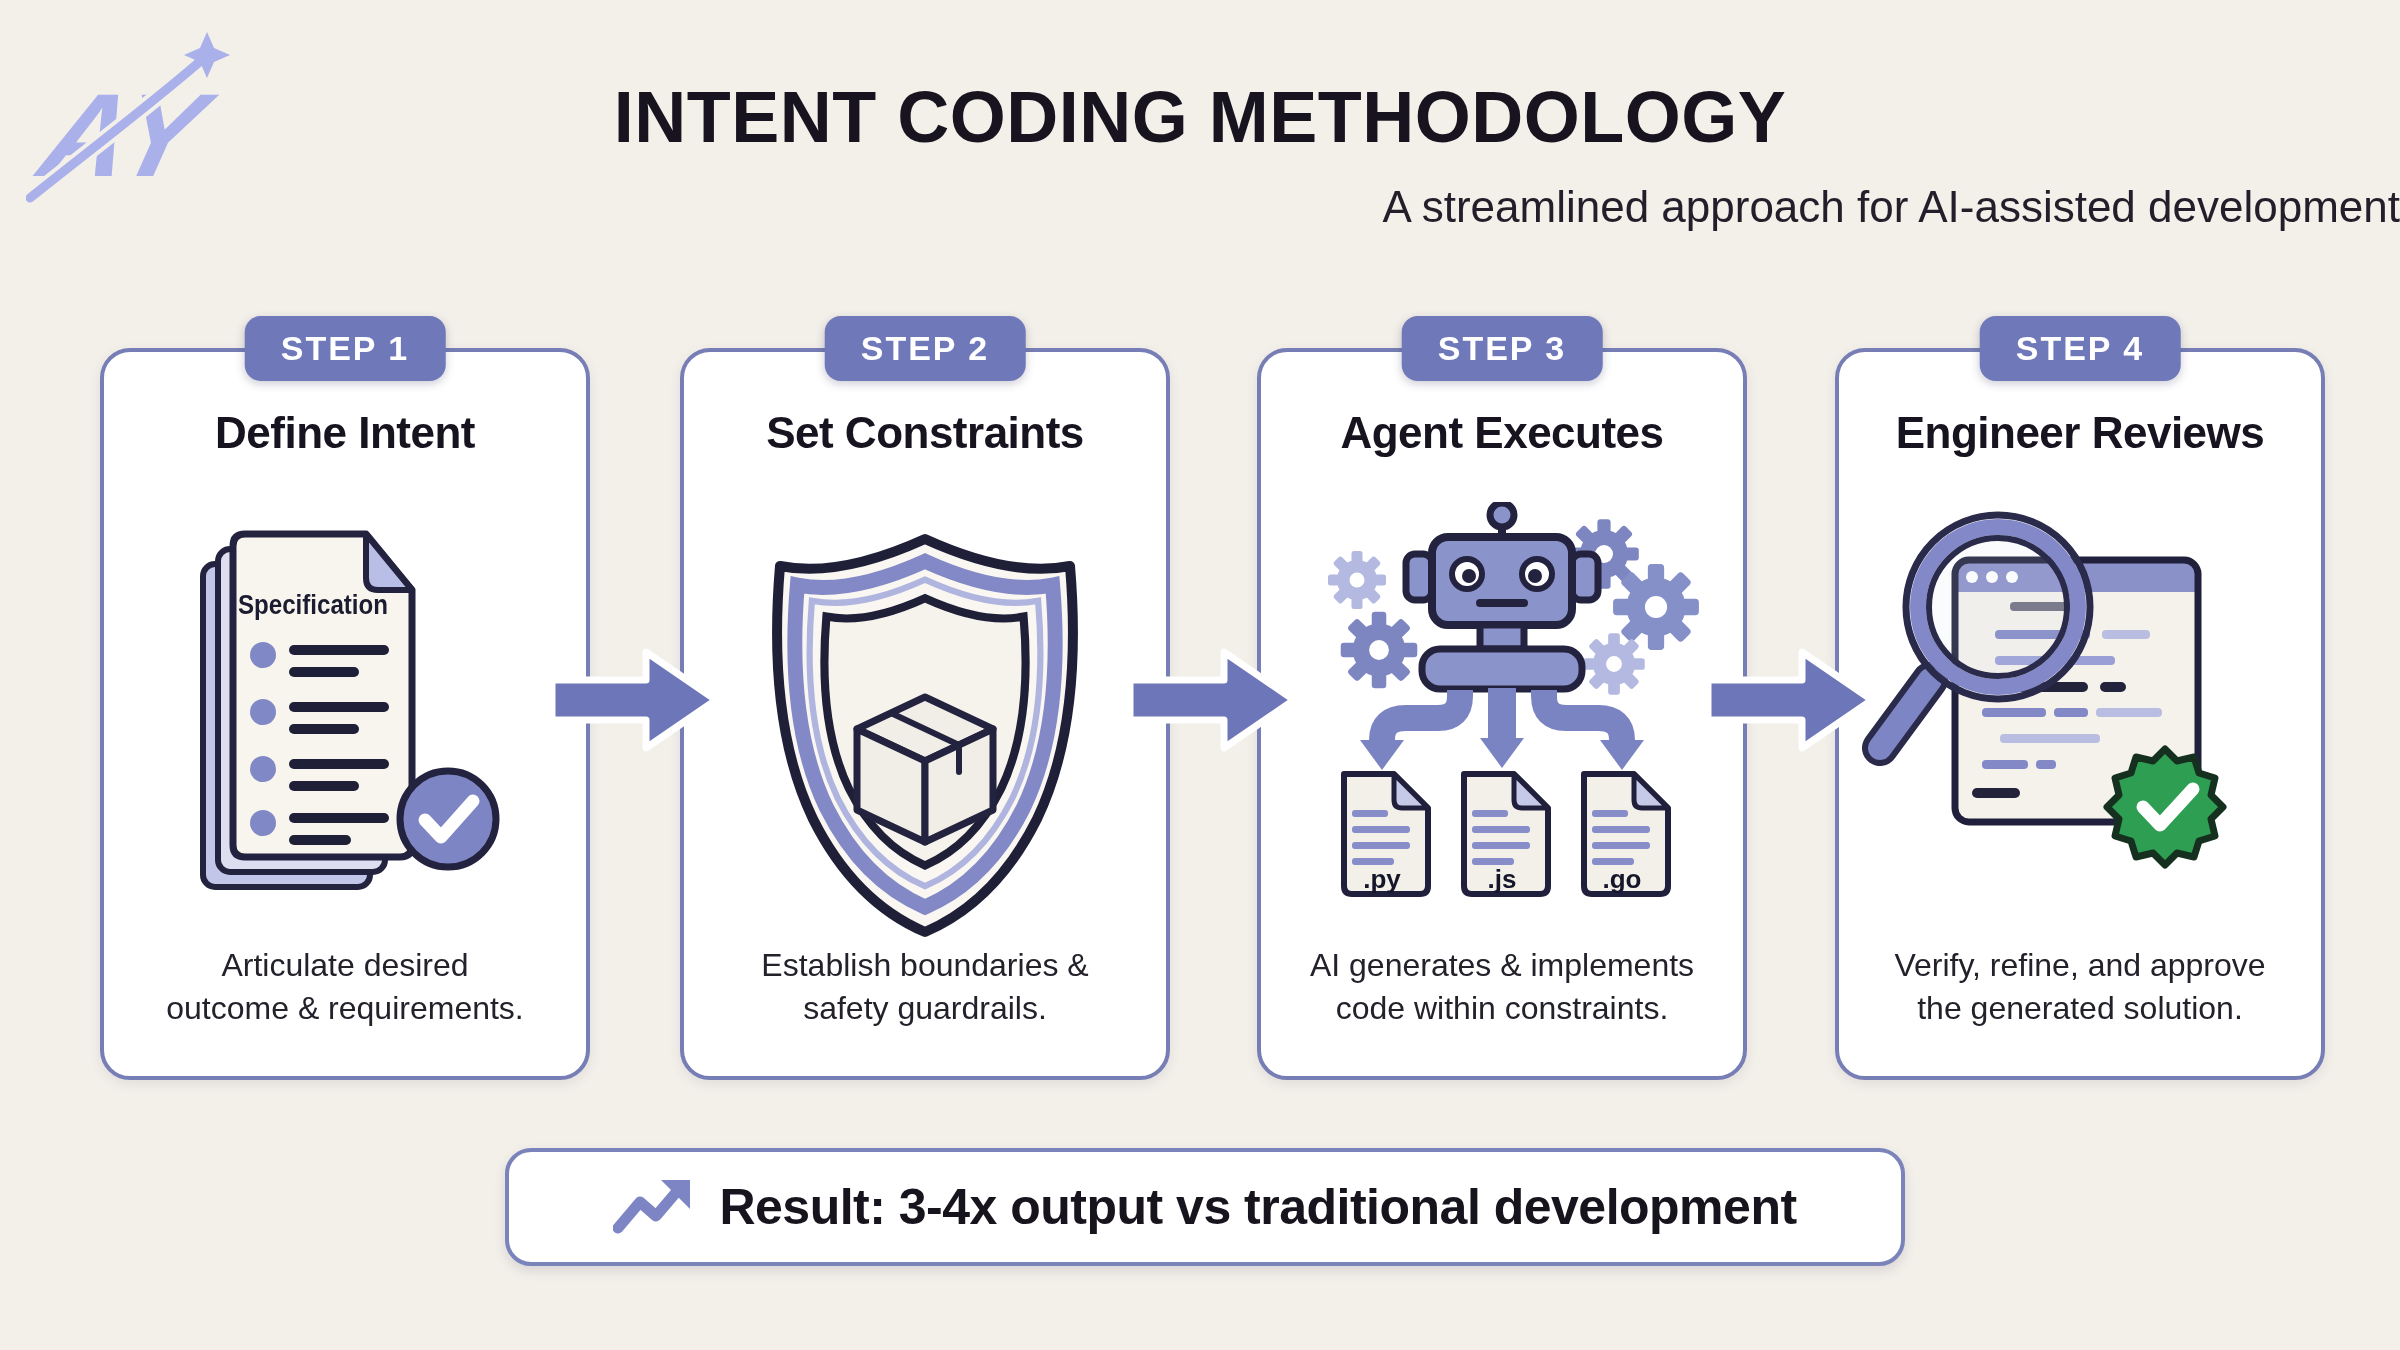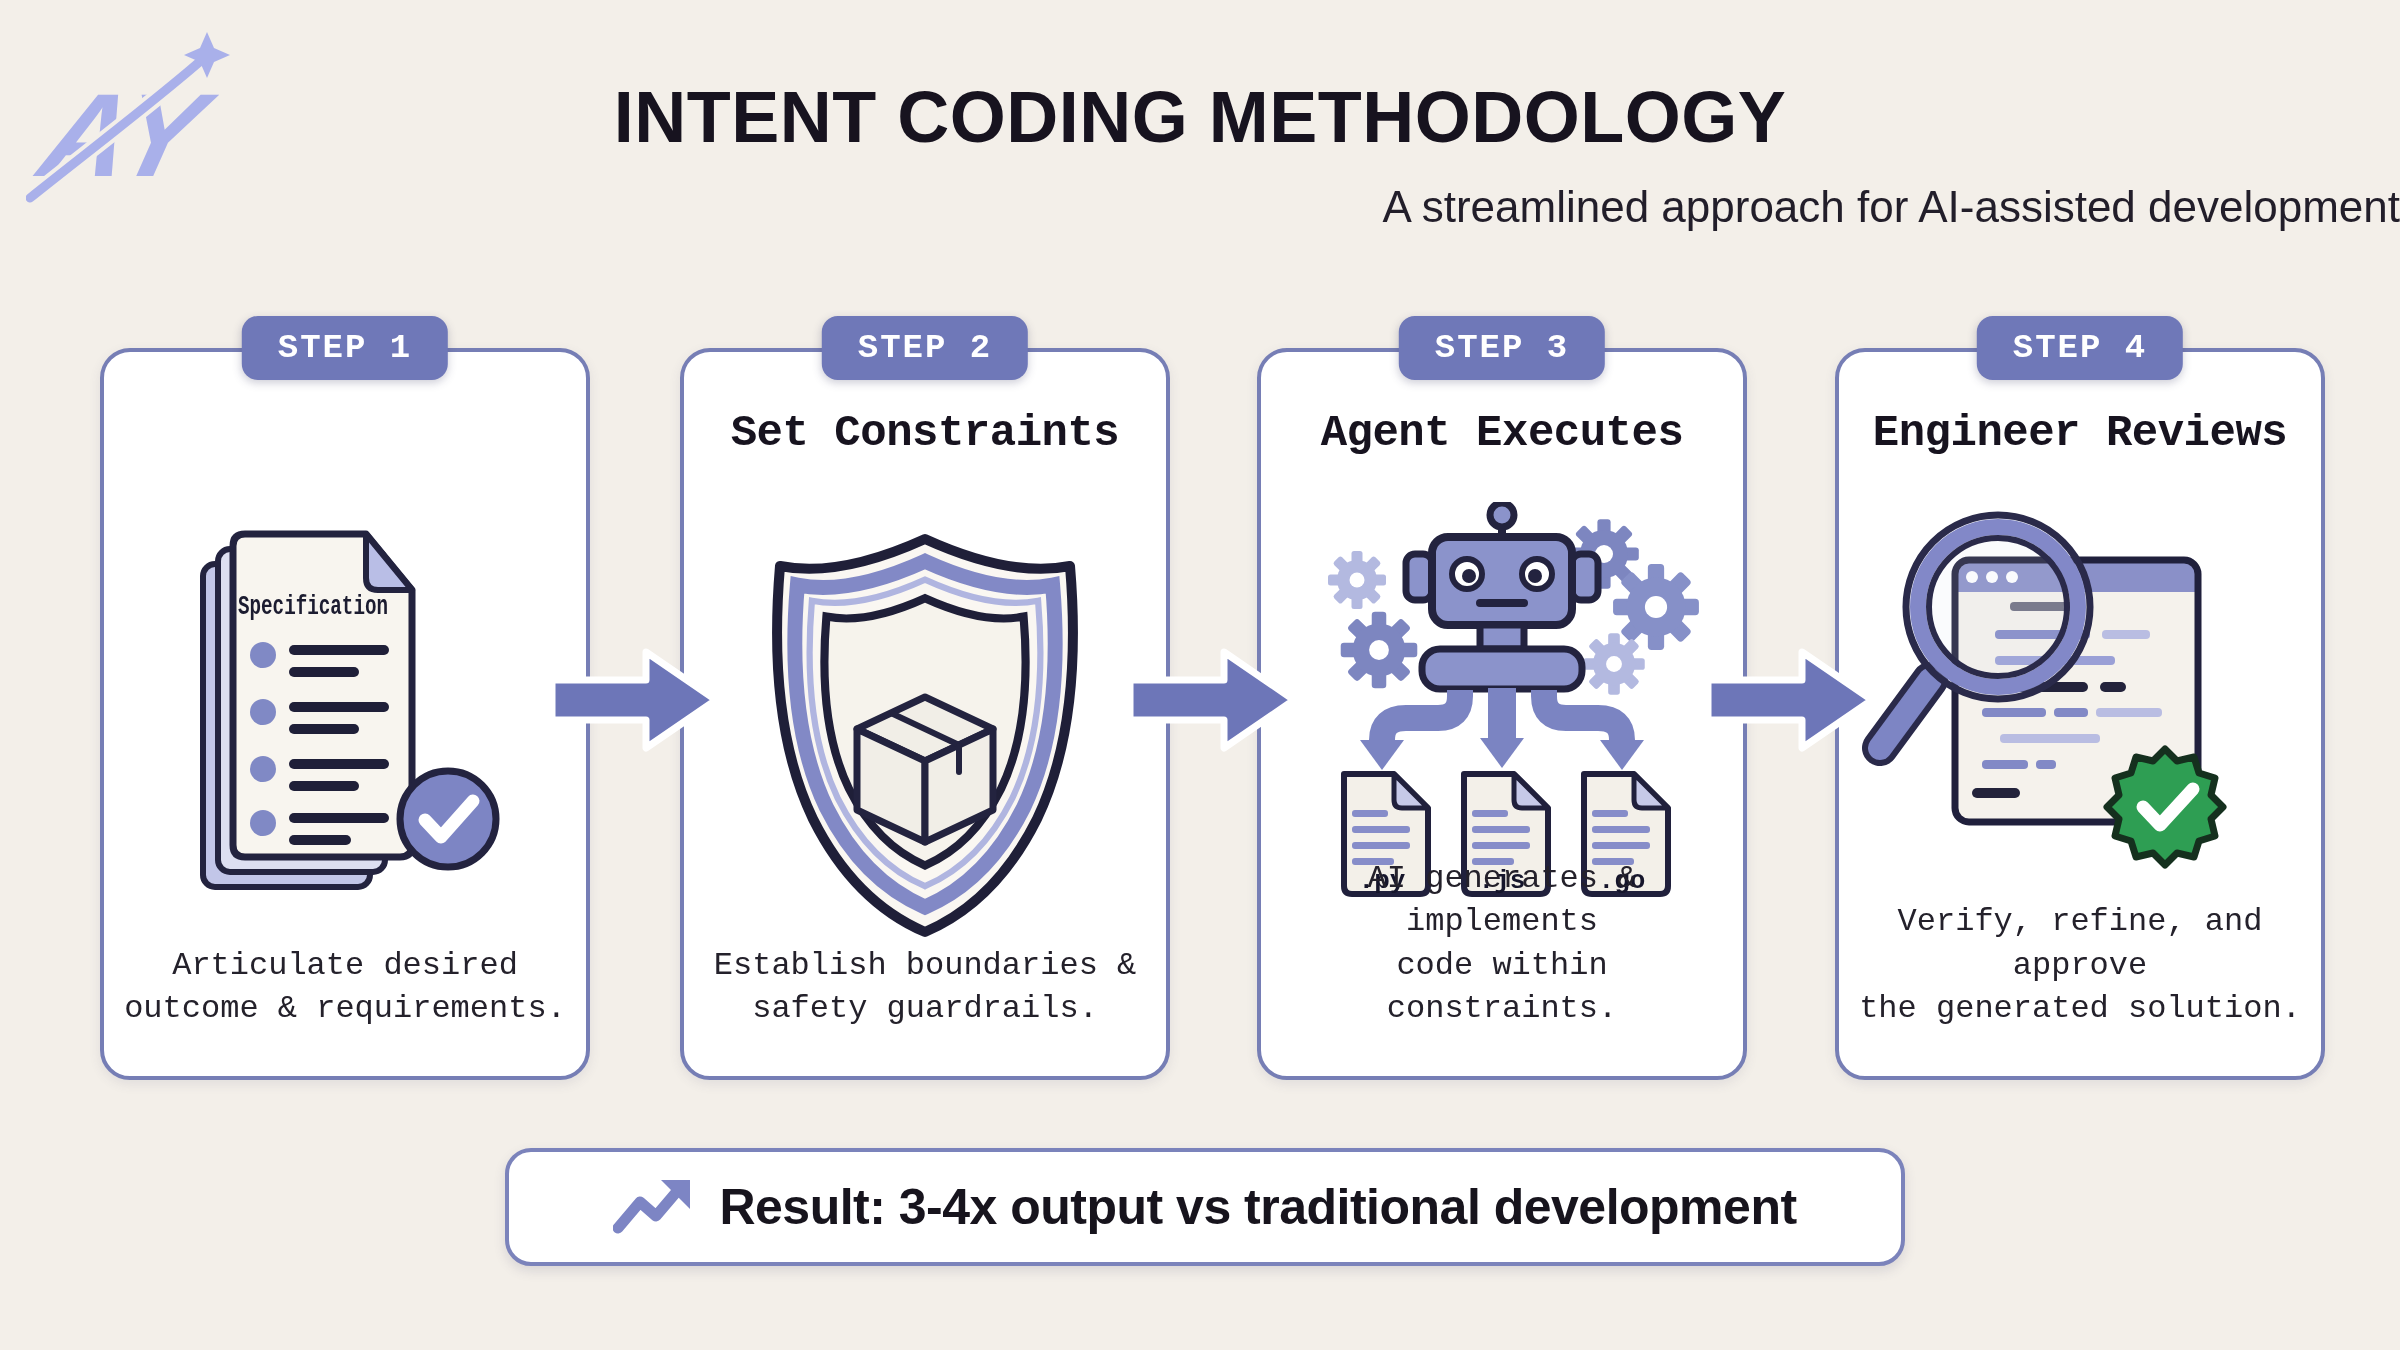--- a/index.html
+++ b/index.html
@@ -7,21 +7,21 @@
          font-family:"Liberation Sans",sans-serif;overflow:hidden;}
   
   .logo{position:absolute;left:26px;top:28px;width:210px;height:180px;}
   .title{position:absolute;left:0;top:76px;width:100%;text-align:center;
          font-size:72px;font-weight:700;color:#17131f;letter-spacing:0.5px;}
   .subtitle{position:absolute;left:0;top:182px;width:100%;text-align:right;
          font-size:44px;font-weight:400;color:#221e2a;}
   
   .card{position:absolute;top:348px;width:490px;height:732px;background:#ffffff;
         border:4px solid #767eb5;border-radius:30px;box-sizing:border-box;
-        box-shadow:0 4px 12px rgba(70,70,110,.10);font-family:Liberation Mono, monospace;}
+        box-shadow:0 4px 12px rgba(70,70,110,.10);}
   .card1{left:100px}.card2{left:680px}.card3{left:1257px}.card4{left:1835px}
   .badge{position:absolute;top:-36px;left:50%;transform:translateX(-50%);
          background:#6f78b8;color:#ffffff;font-size:34px;font-weight:700;
          letter-spacing:2px;padding:13px 36px;border-radius:16px;white-space:nowrap;
          box-shadow:0 3px 8px rgba(60,60,100,.25);}
   .step-title{margin:0;position:absolute;top:56px;left:0;width:100%;text-align:center;
          font-size:44px;font-weight:700;color:#17131f;letter-spacing:-0.5px;}
   .icon-wrap{position:absolute;top:150px;left:21px;width:440px;height:440px;}
   .caption{position:absolute;bottom:46px;left:18px;right:18px;text-align:center;
          font-size:32px;line-height:1.35;color:#24212b;}
@@ -48,20 +48,21 @@
     <path d="M4 170 C 64 122 130 72 178 30" fill="none" stroke="#f3efe9" stroke-width="17" stroke-linecap="round"></path>
     <path d="M4 170 C 64 122 130 72 178 30" fill="none" stroke="#a9b0ea" stroke-width="9" stroke-linecap="round"></path>
     <path d="M181 4 l7 16 16 7 -16 7 -7 16 -7 -16 -16 -7 16 -7 z" fill="#a9b0ea"></path>
   </svg>
 
   <div class="title">INTENT CODING METHODOLOGY</div>
   <div class="subtitle">A streamlined approach for AI-assisted development</div>
 
   <div class="card card1">
     <div class="badge">STEP 1</div>
+    <h2 class="step-title">Define Intent</h2>
     <svg class="icon-wrap" viewBox="0 0 440 440" aria-hidden="true">
 
       <rect x="78" y="62" width="167" height="323" rx="12" fill="#c2c6e8" stroke="#23233f" stroke-width="6"></rect>
       <rect x="93" y="47" width="167" height="323" rx="12" fill="#dddff1" stroke="#23233f" stroke-width="6"></rect>
 
       <path d="M108 44 q0 -12 12 -12 h121 l46 56 v255 q0 12 -12 12 h-155 q-12 0 -12 -12 z" fill="#f8f5ef" stroke="#23233f" stroke-width="7" stroke-linejoin="round"></path>
       <path d="M241 32 l46 56 h-34 q-12 0 -12 -12 z" fill="#b9bee6" stroke="#23233f" stroke-width="6" stroke-linejoin="round"></path>
       <text x="188" y="112" text-anchor="middle" textLength="150" lengthAdjust="spacingAndGlyphs" font-size="27" font-weight="700" fill="#1c1c30">Specification</text>
 
       <g fill="#8089c5">

